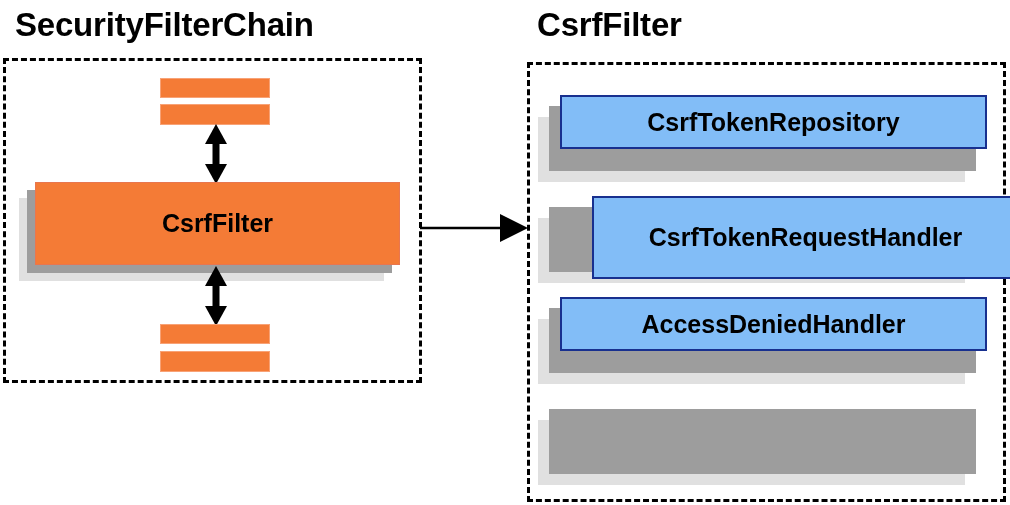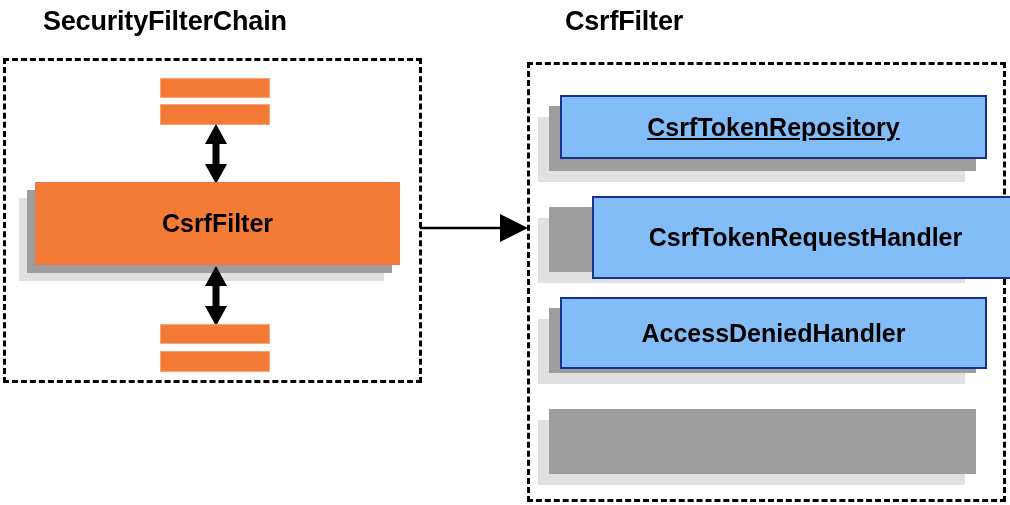--- a/index.html
+++ b/index.html
@@ -11,26 +11,25 @@
     position: relative;
     width: 1010px;
     height: 505px;
     background: #ffffff;
     font-family: "Liberation Sans", sans-serif;
     overflow: hidden;
   }
   .panel-title {
     position: absolute;
     font-weight: bold;
-    font-size: 27px;
+    font-size: 33px;
     line-height: 1;
     color: #000000;
     white-space: nowrap;
     letter-spacing: -0.2px;
-    margin-left: 28px;
   }
   #title-left  { left: 15px;  top: 8px; }
   #title-right { left: 537px; top: 8px; }
 
   .dashed-panel {
     position: absolute;
     box-sizing: border-box;
     border: 3px dashed #000000;
     background: transparent;
   }
@@ -128,32 +127,32 @@
 
   <svg class="arrow-svg" style="left:420px; top:212px;" width="110" height="32">
     <line x1="0" y1="16" x2="92" y2="16" stroke="#000000" stroke-width="2.5"></line>
     <polygon points="108,16 80,2 80,30" fill="#000000"></polygon>
   </svg>
 
   <div class="dashed-panel" id="panel-right"></div>
 
   <div class="shadow-light" style="left:538px; top:117px; width:427px; height:65px;"></div>
   <div class="shadow-dark" style="left:549px; top:106px; width:427px; height:65px;"></div>
-  <div class="blue-box" style="left:560px; top:95px; width:427px; height:64px;text-decoration:underline;">
+  <div class="blue-box" style="left:560px; top:95px; width:427px; height:54px;">
     <span class="blue-label">CsrfTokenRepository</span>
   </div>
 
   <div class="shadow-light" style="left:538px; top:218px; width:427px; height:65px;"></div>
   <div class="shadow-dark" style="left:549px; top:207px; width:427px; height:65px;"></div>
   <div class="blue-box" style="left:560px; top:196px; width:427px; height:83px;margin-left:32px;">
     <span class="blue-label">CsrfTokenRequestHandler</span>
   </div>
 
   <div class="shadow-light" style="left:538px; top:319px; width:427px; height:65px;"></div>
   <div class="shadow-dark" style="left:549px; top:308px; width:427px; height:65px;"></div>
-  <div class="blue-box" style="left:560px; top:297px; width:427px; height:72px;">
+  <div class="blue-box" style="left:560px; top:297px; width:427px; height:54px;">
     <span class="blue-label">AccessDeniedHandler</span>
   </div>
 
   <div class="shadow-light" style="left:538px; top:420px; width:427px; height:65px;"></div>
   <div class="shadow-dark" style="left:549px; top:409px; width:427px; height:65px;"></div>
 
 </div>
 
 </body></html>

